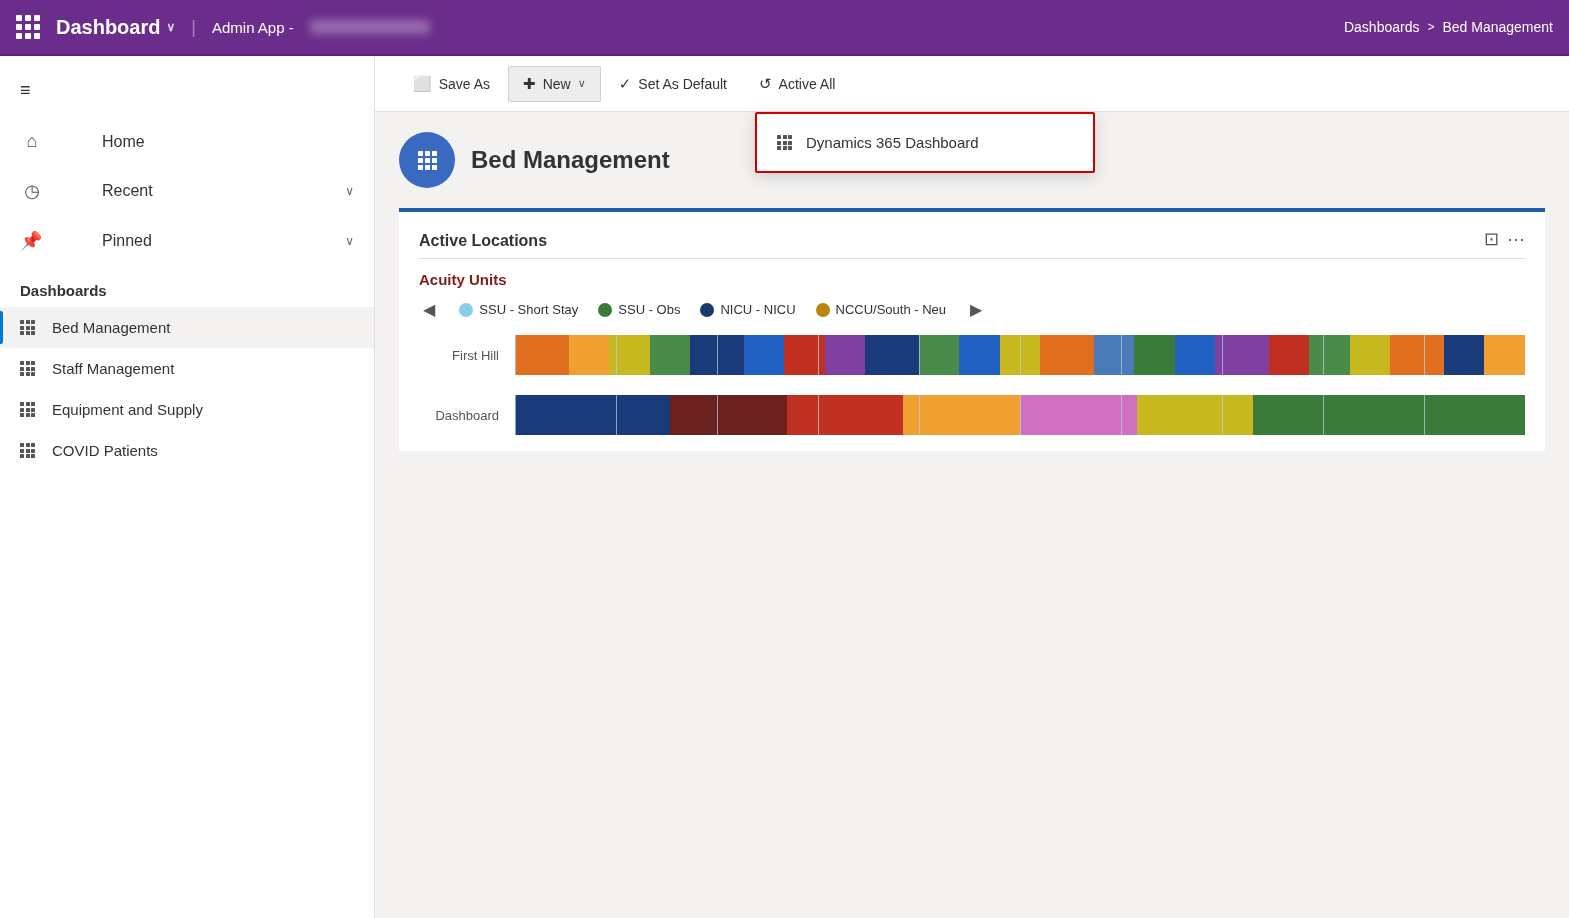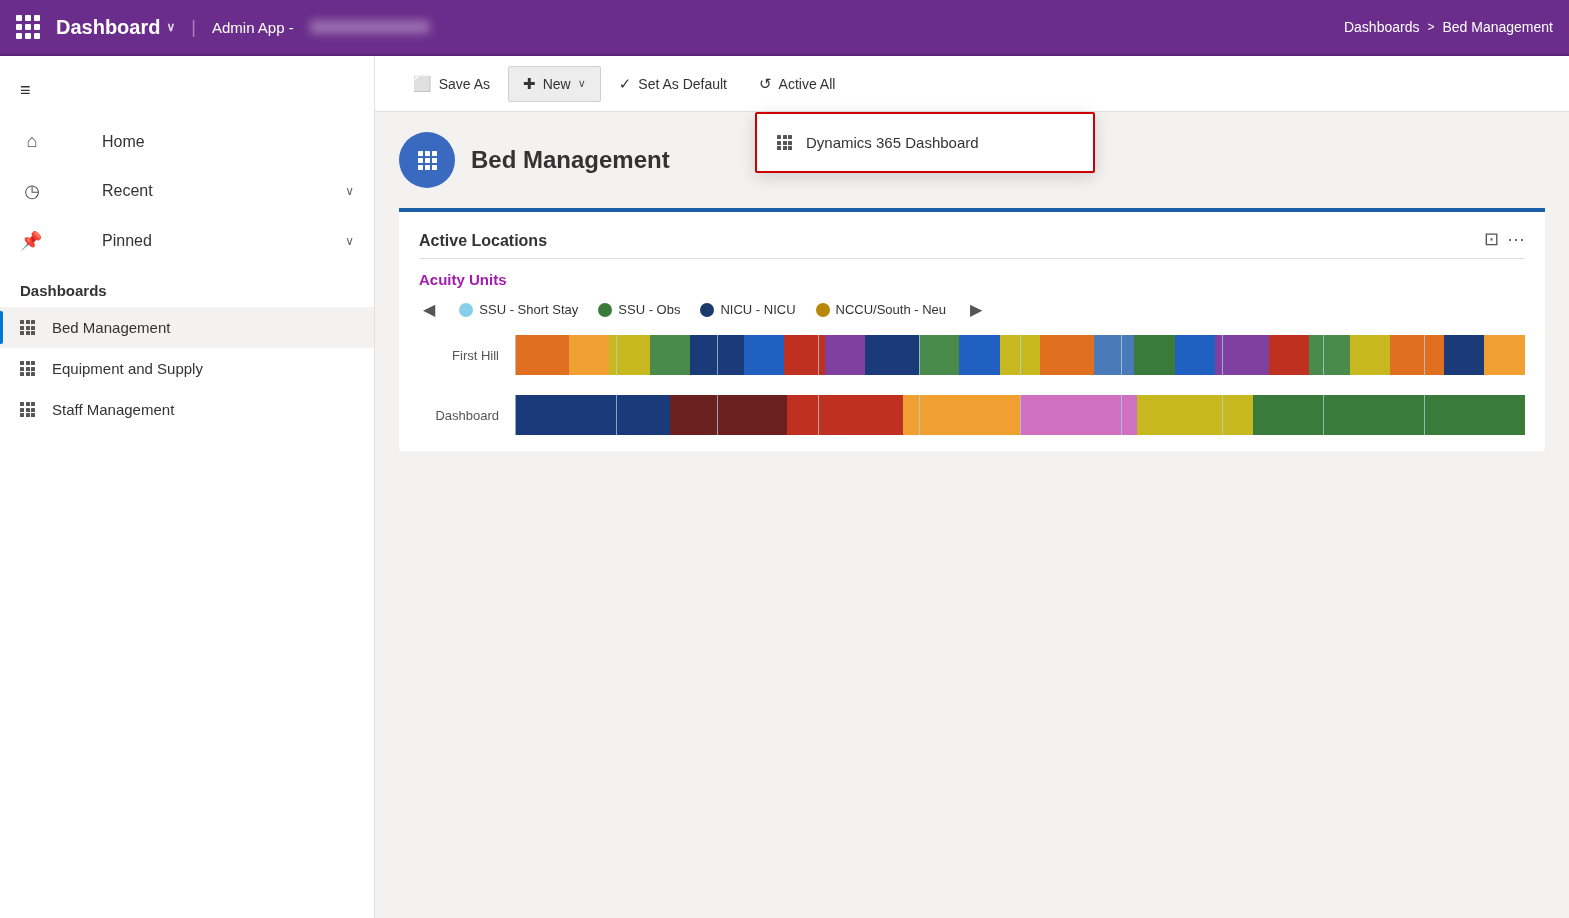--- a/index.html
+++ b/index.html
@@ -311,21 +311,21 @@
       gap: 8px;
     }
     .chart-divider {
       border: none;
       border-top: 1px solid #e0e0e0;
       margin-bottom: 12px;
     }
     .chart-subtitle {
       font-size: 15px;
       font-weight: 600;
-      color: #a21caf;
+      color: #7f1d1d;
       margin-bottom: 12px;
     }
 
     
     .chart-legend {
       display: flex;
       align-items: center;
       gap: 20px;
       margin-bottom: 16px;
       font-size: 13px;
@@ -481,35 +481,49 @@
         <span></span>
           <span></span>
           <span></span>
         <span></span>
           <span></span>
           <span></span>
         <span></span>
           <span></span>
           <span></span>
       </span>
-      <span>Equipment and Supply</span>
+      <span>Staff Management</span>
     </div>
     <div class="sidebar-dashboard-item">
       <span class="dash-grid-icon">
         <span></span>
           <span></span>
           <span></span>
         <span></span>
           <span></span>
           <span></span>
         <span></span>
           <span></span>
           <span></span>
       </span>
-      <span>Staff Management</span>
+      <span>Equipment and Supply</span>
+    </div>
+    <div class="sidebar-dashboard-item">
+      <span class="dash-grid-icon">
+        <span></span>
+          <span></span>
+          <span></span>
+        <span></span>
+          <span></span>
+          <span></span>
+        <span></span>
+          <span></span>
+          <span></span>
+      </span>
+      <span>COVID Patients</span>
     </div>
   </div>
 
   <div class="content-area">
 
     <div class="toolbar">
       <button class="toolbar-btn">
         <span class="btn-icon">⬜</span>
         <span>Save As</span>
       </button>

